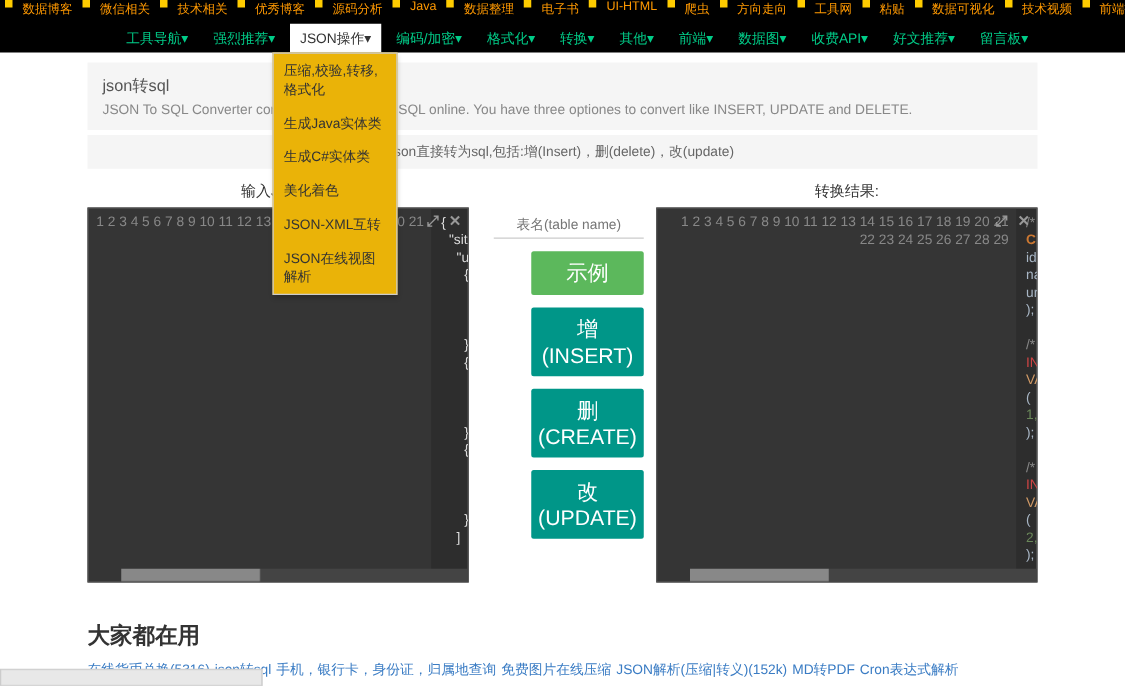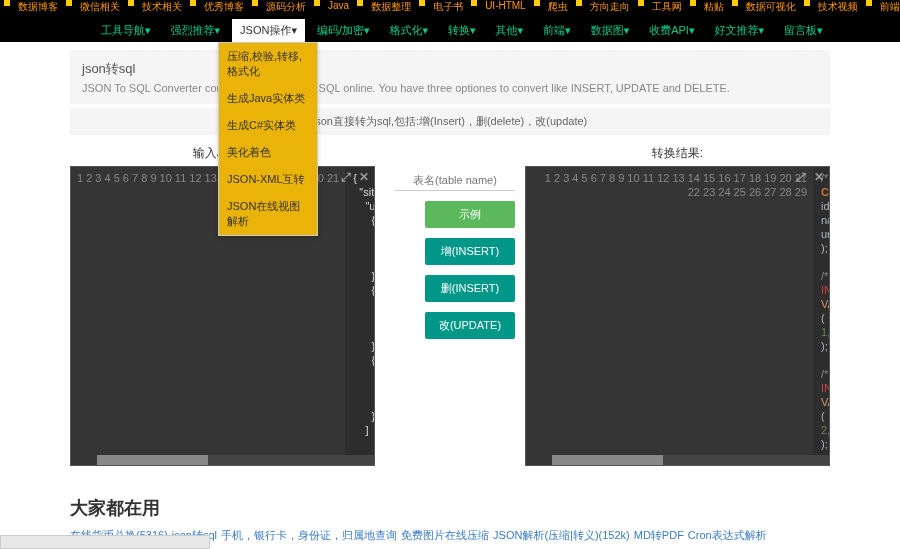--- a/index.html
+++ b/index.html
@@ -23,21 +23,21 @@
 .editor-wrap{position:relative}
 .editor-controls{position:absolute;top:4px;right:6px;display:flex;gap:8px;z-index:5}
 .editor-controls span{color:#999;font-size:12px;cursor:pointer;font-weight:bold}
 .editor{background:#2d2d2d;border:1px solid #555;height:300px;display:flex;font-family:Consolas,monospace;font-size:11px;overflow:hidden;position:relative}
 .gutter{background:#353535;color:#888;padding:4px 6px;text-align:right;line-height:14px;min-width:26px;user-select:none}
 .code{padding:4px 8px;line-height:14px;flex:1;overflow:auto;white-space:pre;color:#ddd}
 .scrollbar-x{position:absolute;bottom:0;left:26px;right:0;height:10px;background:#444}
 .scrollbar-x .thumb{background:#888;height:100%;width:40%}
 .middle{width:130px;display:flex;flex-direction:column;align-items:flex-end;gap:10px;padding-top:25px}
 .tbl-input{width:120px;padding:4px;border:none;border-bottom:1px solid #ccc;font-size:11px;text-align:center;color:#999}
-.btn{width:90px;padding:6px 4px;font-size:11px;color:#fff;border:none;cursor:pointer;border-radius:2px}
+.btn{width:90px;padding:6px 4px;font-size:17px;color:#fff;border:none;cursor:pointer;border-radius:2px}
 .btn-green{background:#5cb85c}
 .btn-teal{background:#009688}
 .btn-red{background:#d9534f}
 .section-title{font-size:18px;color:#333;margin:30px 0 8px;font-weight:bold}
 .links{font-size:11px;color:#3a7cc4}
 .links a{color:#3a7cc4;text-decoration:none;margin-right:4px}
 .statusbar{position:fixed;bottom:0;left:0;width:210px;height:14px;background:#e8e8e8;border:1px solid #ccc}.k-key{color:#ddd}
 .sql-c{color:#888}.sql-kw{color:#cc7832;font-weight:bold}.sql-kw2{color:#d19a66}.sql-id{color:#a9b7c6}.sql-val{color:#6a8759}.sql-ins{color:#cc4444}
 </style>
 </head>
@@ -143,21 +143,21 @@
               <div class="thumb"></div>
             </div>
         </div>
       </div>
     </div>
 
     <div class="middle">
       <input class="tbl-input" placeholder="表名(table name)" style="">
       <button class="btn btn-green">示例</button>
       <button class="btn btn-teal">增(INSERT)</button>
-      <button class="btn btn-teal">删(INSERT)</button>
+      <button class="btn btn-teal">删(CREATE)</button>
       <button class="btn btn-teal">改(UPDATE)</button>
     </div>
 
     <div class="panel">
       <div class="panel-title">转换结果:</div>
       <div class="editor-wrap">
         <div class="editor-controls">
           <span>⤢</span>
           <span>✕</span>
         </div>

